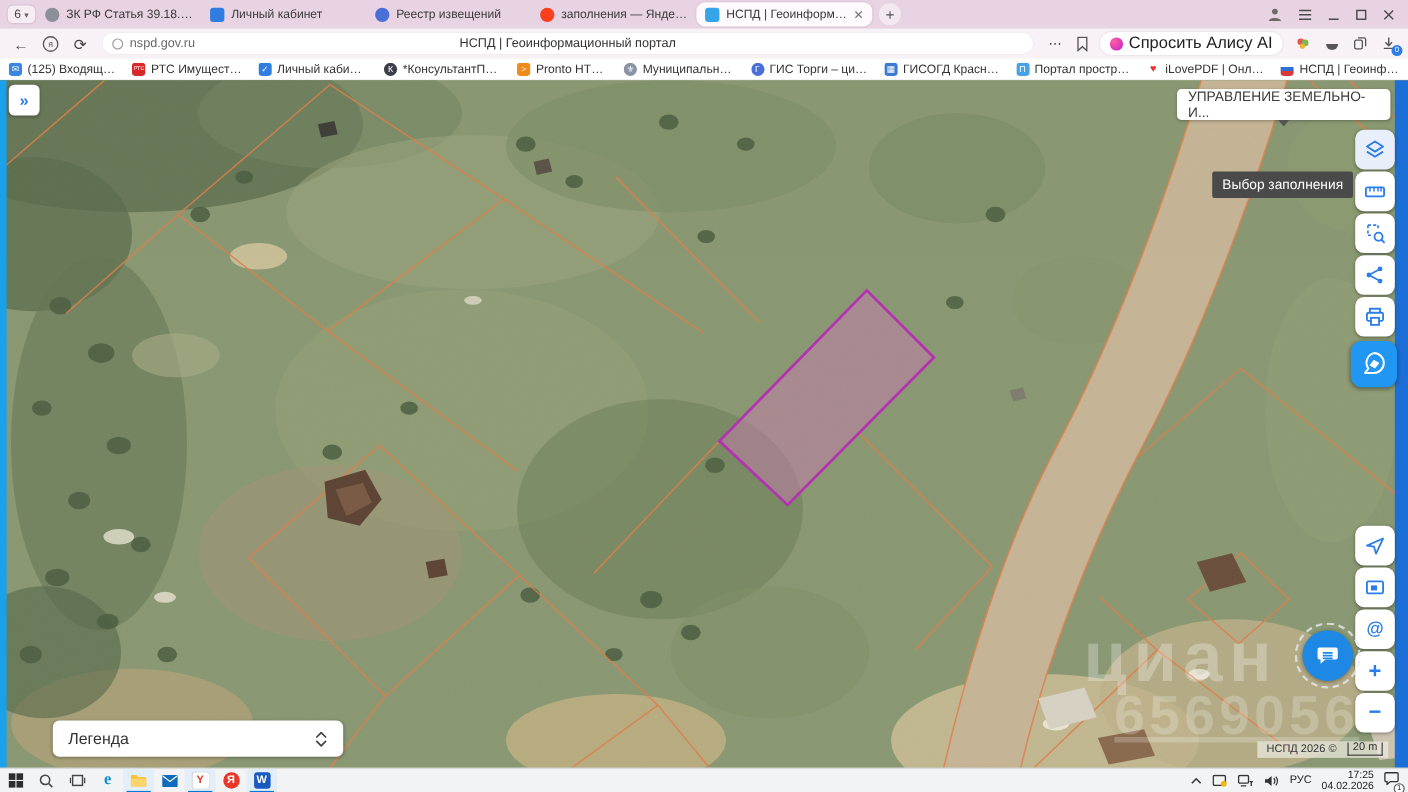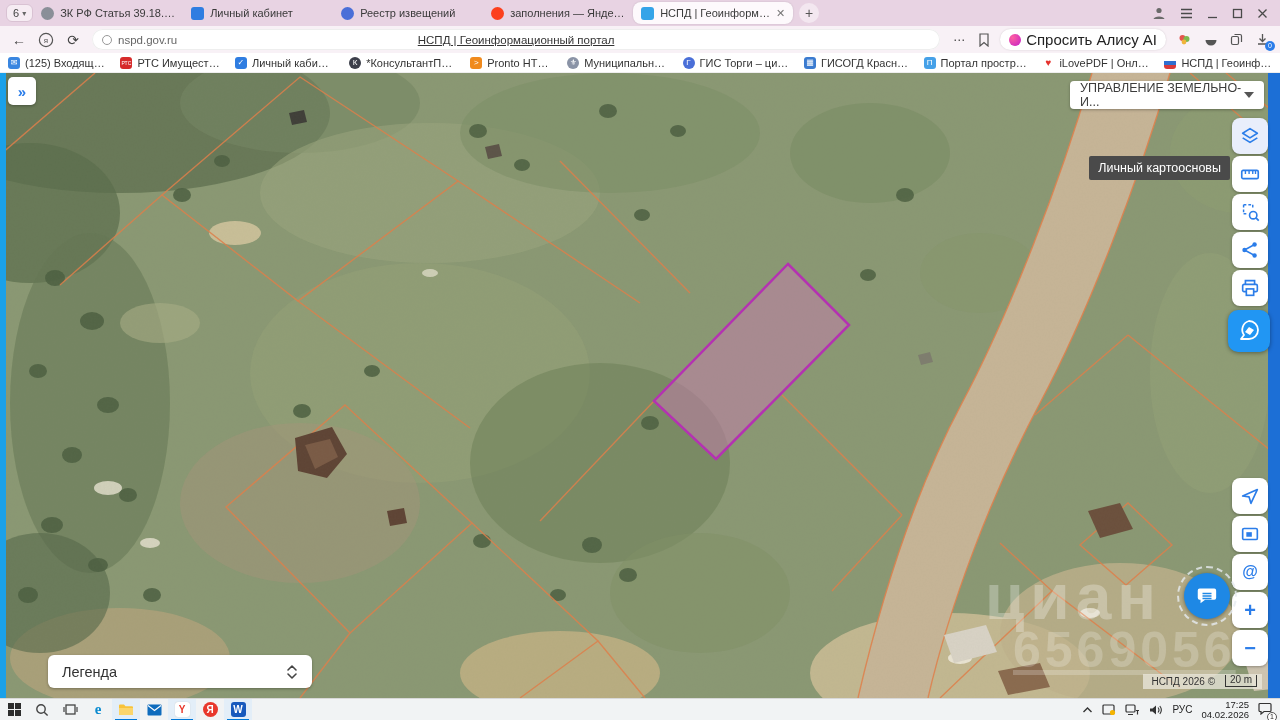--- a/index.html
+++ b/index.html
@@ -23,21 +23,21 @@
   .winctrl { margin-left:auto; display:flex; align-items:center; gap:14px; padding-right:12px; color:#4a4a4a; }
   .winctrl svg { display:block; }
 
   
   .addrbar { position:absolute; left:0; top:26px; width:1280px; height:27px; background:#f8f1f6;
              display:flex; align-items:center; padding:0 10px; gap:10px; }
   .navico { color:#444; font-size:14px; width:18px; text-align:center; }
   .omni { position:relative; flex:1; height:21px; background:#ffffff; border-radius:12px;
           display:flex; align-items:center; padding:0 10px; gap:6px; box-shadow:inset 0 0 0 1px #eee; }
   .omni .url { font-size:11.5px; color:#666; }
-  .omni .ptitle { position:absolute; left:0; right:0; text-align:center; font-size:11.5px; color:#333; pointer-events:none;text-decoration:underline; }
+  .omni .ptitle { position:absolute; left:0; right:0; text-align:center; font-size:11.5px; color:#333; pointer-events:none; }
   .globe { width:10px; height:10px; border:1.2px solid #999; border-radius:50%; }
   .alice { display:flex; align-items:center; gap:5px; background:#fff; border-radius:11px; height:21px;
            padding:0 9px; font-size:15px; color:#222; box-shadow:0 0 2px rgba(0,0,0,.15); }
   .alice .orb { width:12px; height:12px; border-radius:50%;
                 background:radial-gradient(circle at 30% 30%, #ff5fa0, #c320c9); }
   .extico { width:16px; height:16px; display:flex; align-items:center; justify-content:center; position:relative; }
   .dlbadge { position:absolute; right:-5px; bottom:-3px; background:#2b7de9; color:#fff; font-size:7px;
              border-radius:50%; width:10px; height:10px; display:flex; align-items:center; justify-content:center; }
 
   
@@ -52,21 +52,21 @@
   
   .maparea { position:absolute; left:0; top:73px; width:1280px; height:625px; background:#8a9873; }
   .edge-strip-left  { position:absolute; left:0; top:0; width:6px; height:625px; background:#1ba1e9; }
   .edge-strip-right { position:absolute; right:0; top:0; width:12px; height:625px; background:#1c6fd6; }
 
   .expandbtn { position:absolute; left:8px; top:4px; width:28px; height:28px; background:#fff; border-radius:5px;
                box-shadow:0 1px 3px rgba(0,0,0,.3); color:#2b7de9; font-weight:bold; font-size:15px;
                display:flex; align-items:center; justify-content:center; }
   .layersel { position:absolute; left:1070px; top:8px; width:194px; height:28px; background:#fff; border-radius:4px;
               box-shadow:0 1px 3px rgba(0,0,0,.3); display:flex; align-items:center; justify-content:space-between;
-              padding:0 10px; font-size:12.5px; color:#3c3c3c; }
+              padding:0 10px; font-size:12.5px; color:#3c3c3c;flex-direction:column; }
   .layersel .tri { width:0; height:0; border-left:5px solid transparent; border-right:5px solid transparent;
                    border-top:6px solid #555; }
   .mapbtn { position:absolute; left:1232px; width:36px; height:36px; background:#fff; border-radius:8px;
             box-shadow:0 1px 3px rgba(0,0,0,.3); display:flex; align-items:center; justify-content:center;
             color:#2b7de9; }
   .mapbtn.activebtn { background:#e9eefb; }
   .mapbtn.txt { font-size:20px; font-weight:bold; }
   .mapbtn.at { font-size:16px; font-weight:bold; }
   .basemapbtn { position:absolute; left:1228px; top:237px; width:42px; height:42px; background:#2196f3;
                 border-radius:10px; box-shadow:0 1px 4px rgba(0,0,0,.4); display:flex; align-items:center;
@@ -408,21 +408,21 @@
         <rect x="8" y="13" width="8" height="7" fill="#fff" stroke="#2b7de9" stroke-width="1.8"></rect>
       </svg>
     </div>
     <div class="basemapbtn">
       <svg width="26" height="26" viewBox="0 0 26 26">
         <path d="M13 3 a9 9 0 0 1 9 9 c0 5-4 9-9 9 h-8 l3-4 a9 9 0 0 1 5-14 Z" fill="none" stroke="#ffffff" stroke-width="1.8" stroke-linejoin="round"></path>
         <path d="M9 14 l4-5 5 3 -4 5 Z" fill="#ffffff"></path>
       </svg>
     </div>
 
-    <div class="tooltip">Личный картоосновы</div>
+    <div class="tooltip">Выбор заполнения</div>
 
     <div class="mapbtn" style="top:405px;">
       <svg width="22" height="22" viewBox="0 0 24 24">
         <path d="M4 12 L20 5 L13 20 L11 13 Z" fill="none" stroke="#2b7de9" stroke-width="1.8" stroke-linejoin="round"></path>
       </svg>
     </div>
     <div class="mapbtn" style="top:443px;">
       <svg width="22" height="22" viewBox="0 0 24 24">
         <rect x="4" y="6" width="16" height="12" rx="1.5" fill="none" stroke="#2b7de9" stroke-width="1.8"></rect>
         <rect x="8" y="10" width="6" height="5" fill="#2b7de9"></rect>

